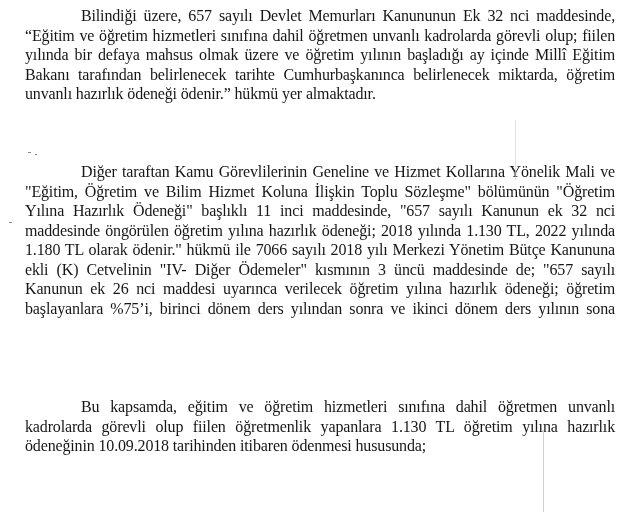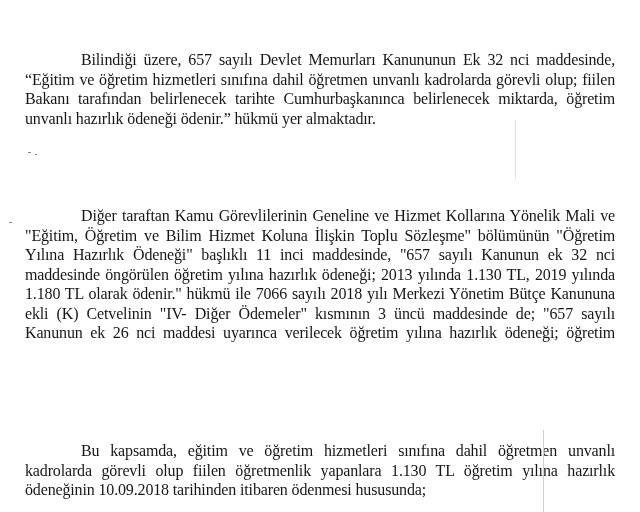--- a/index.html
+++ b/index.html
@@ -3,21 +3,21 @@
 <meta charset="utf-8">
 <style>
   html, body { margin: 0; padding: 0; }
   body {
     width: 640px; height: 512px; overflow: hidden;
     background: #ffffff;
     font-family: "Liberation Serif", "DejaVu Serif", serif;
     color: #161616;
   }
   .page { position: relative; width: 640px; height: 512px; }
-  .para { position: absolute; left: 25px; width: 590px; margin-top: 44px; }
+  .para { position: absolute; left: 25px; width: 590px; }
   .line {
     display: block;
     height: 19.5px;
     line-height: 19.5px;
     font-size: 16px;
     white-space: nowrap;
     text-align: justify;
     text-align-last: justify;
     letter-spacing: -0.15px;
   }
@@ -31,32 +31,34 @@
   .vmark { position: absolute; width: 1px; background: #cfcfcf; }
 </style>
 </head>
 <body>
 
 <div class="page">
 
   <div class="para" id="p1">
     <span class="line indent">Bilindiği üzere, 657 sayılı Devlet Memurları Kanununun Ek 32 nci maddesinde,</span>
     <span class="line">“Eğitim ve öğretim hizmetleri sınıfına dahil öğretmen unvanlı kadrolarda görevli olup; fiilen</span>
+    <span class="line">yılında bir defaya mahsus olmak üzere ve öğretim yılının başladığı ay içinde Millî Eğitim</span>
     <span class="line">Bakanı tarafından belirlenecek tarihte Cumhurbaşkanınca belirlenecek miktarda, öğretim</span>
     <span class="line last">unvanlı hazırlık ödeneği ödenir.” hükmü yer almaktadır.</span>
   </div>
 
   <div class="para" id="p2">
     <span class="line indent">Diğer taraftan Kamu Görevlilerinin Geneline ve Hizmet Kollarına Yönelik Mali ve</span>
     <span class="line">"Eğitim, Öğretim ve Bilim Hizmet Koluna İlişkin Toplu Sözleşme" bölümünün "Öğretim</span>
     <span class="line">Yılına Hazırlık Ödeneği" başlıklı 11 inci maddesinde, "657 sayılı Kanunun ek 32 nci</span>
-    <span class="line">maddesinde öngörülen öğretim yılına hazırlık ödeneği; 2013 yılında 1.130 TL, 2019 yılında</span>
+    <span class="line">maddesinde öngörülen öğretim yılına hazırlık ödeneği; 2018 yılında 1.130 TL, 2022 yılında</span>
     <span class="line">1.180 TL olarak ödenir." hükmü ile 7066 sayılı 2018 yılı Merkezi Yönetim Bütçe Kanununa</span>
     <span class="line">ekli (K) Cetvelinin "IV- Diğer  Ödemeler" kısmının 3 üncü maddesinde de; "657 sayılı</span>
     <span class="line">Kanunun ek 26 nci maddesi uyarınca verilecek öğretim yılına hazırlık ödeneği; öğretim</span>
+    <span class="line">başlayanlara %75’i, birinci dönem ders yılından sonra ve ikinci dönem ders yılının sona</span>
   </div>
 
   <div class="para" id="p3">
     <span class="line indent">Bu kapsamda, eğitim ve öğretim hizmetleri sınıfına dahil öğretmen unvanlı</span>
     <span class="line">kadrolarda görevli olup fiilen öğretmenlik yapanlara 1.130 TL öğretim yılına hazırlık</span>
     <span class="line last">ödeneğinin 10.09.2018 tarihinden itibaren ödenmesi hususunda;</span>
   </div>
 
 
   <div class="speck" style="left:28px;top:152px;width:3px;height:1px;"></div>

